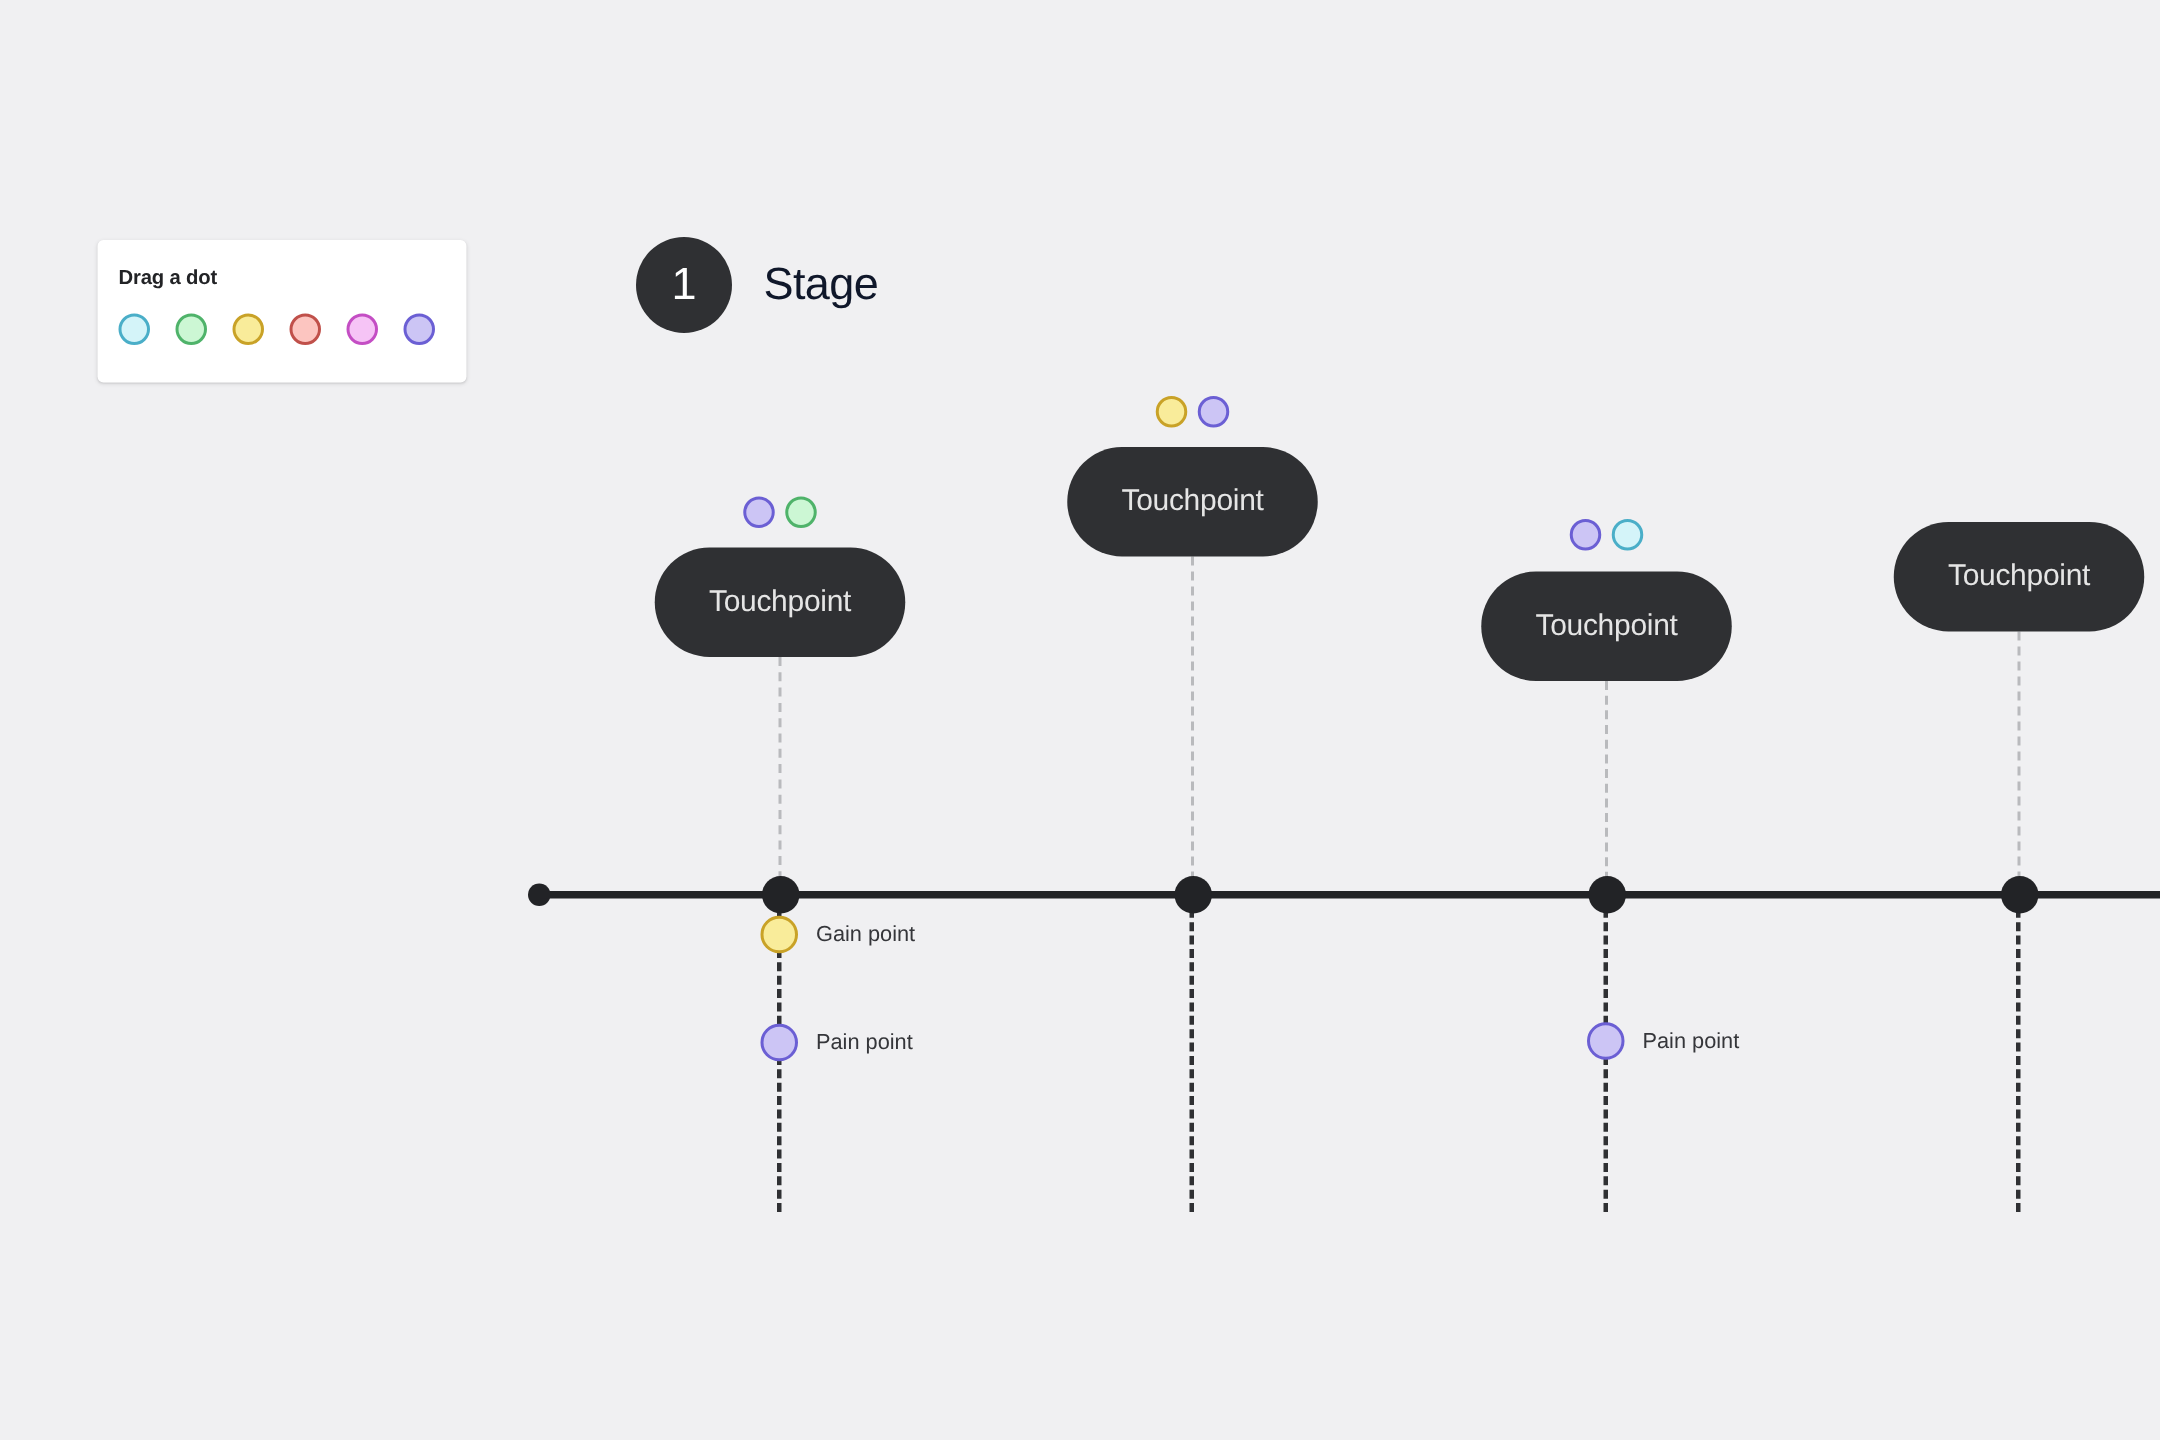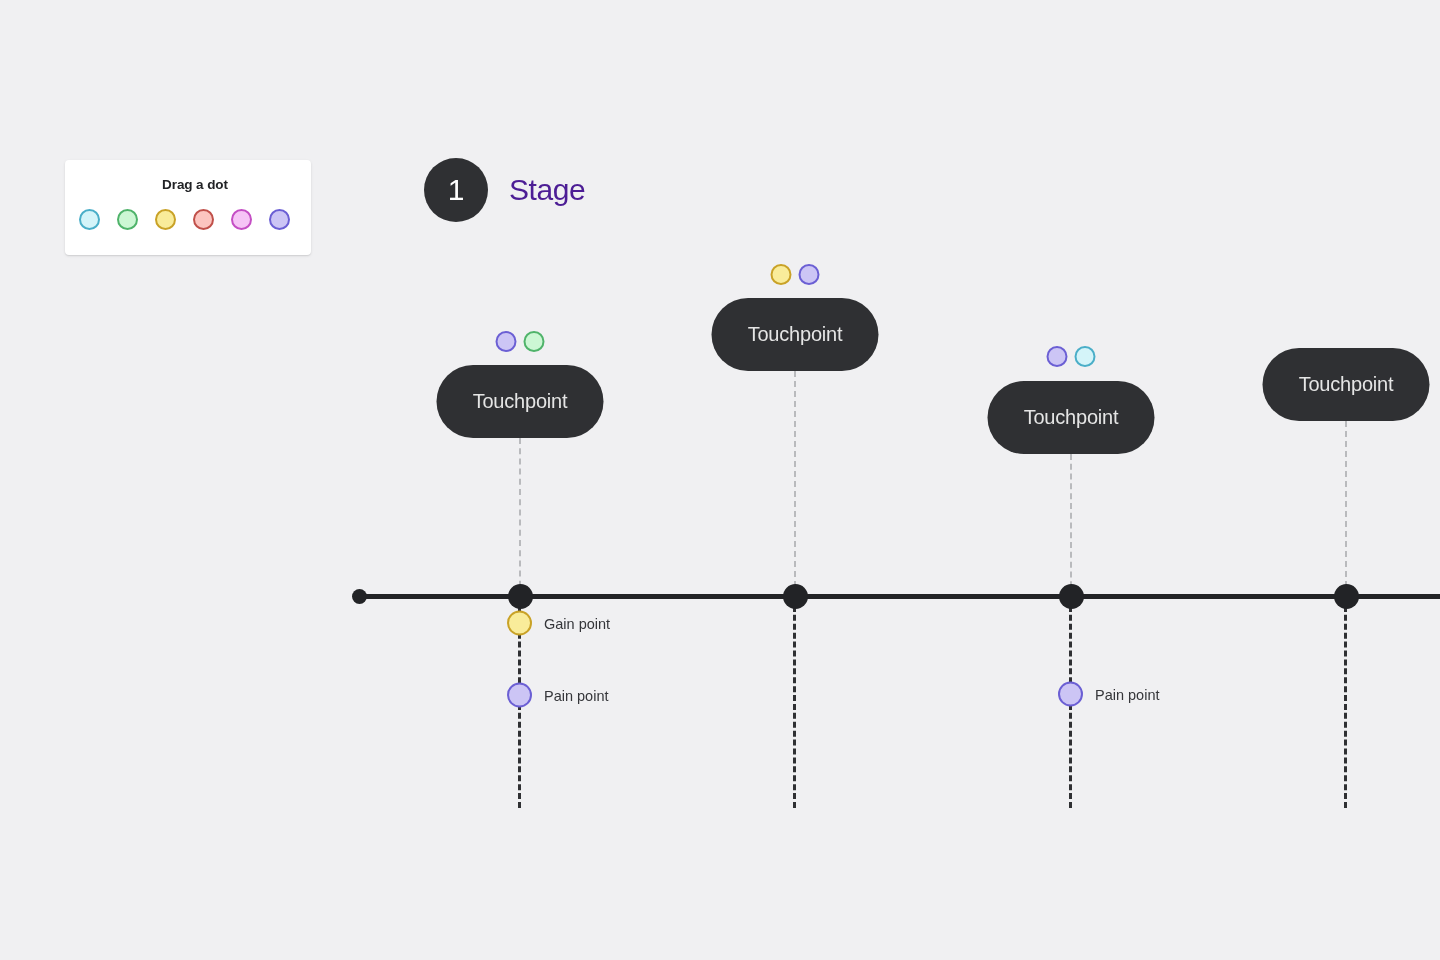--- a/index.html
+++ b/index.html
@@ -14,21 +14,20 @@
     overflow: hidden;
     position: relative;
   }
 
   
   #canvas {
     position: absolute;
     inset: 0;
     width: 1440px;
     height: 960px;
-    text-align: center;
   }
 
   
   .palette-card {
     position: absolute;
     left: 65px;
     top: 160px;
     width: 246px;
     height: 95px;
     background: #ffffff;
@@ -76,21 +75,21 @@
     color: #ffffff;
     display: flex;
     align-items: center;
     justify-content: center;
     font-size: 30px;
     font-weight: 300;
     line-height: 1;
   }
   .stage-label {
     font-size: 30px;
-    color: #4c1d95;
+    color: #0f172a;
     letter-spacing: -0.4px;
     font-weight: 400;
   }
 
   
   .timeline-line {
     position: absolute;
     left: 360px;
     top: 594px;
     width: 1080px;

